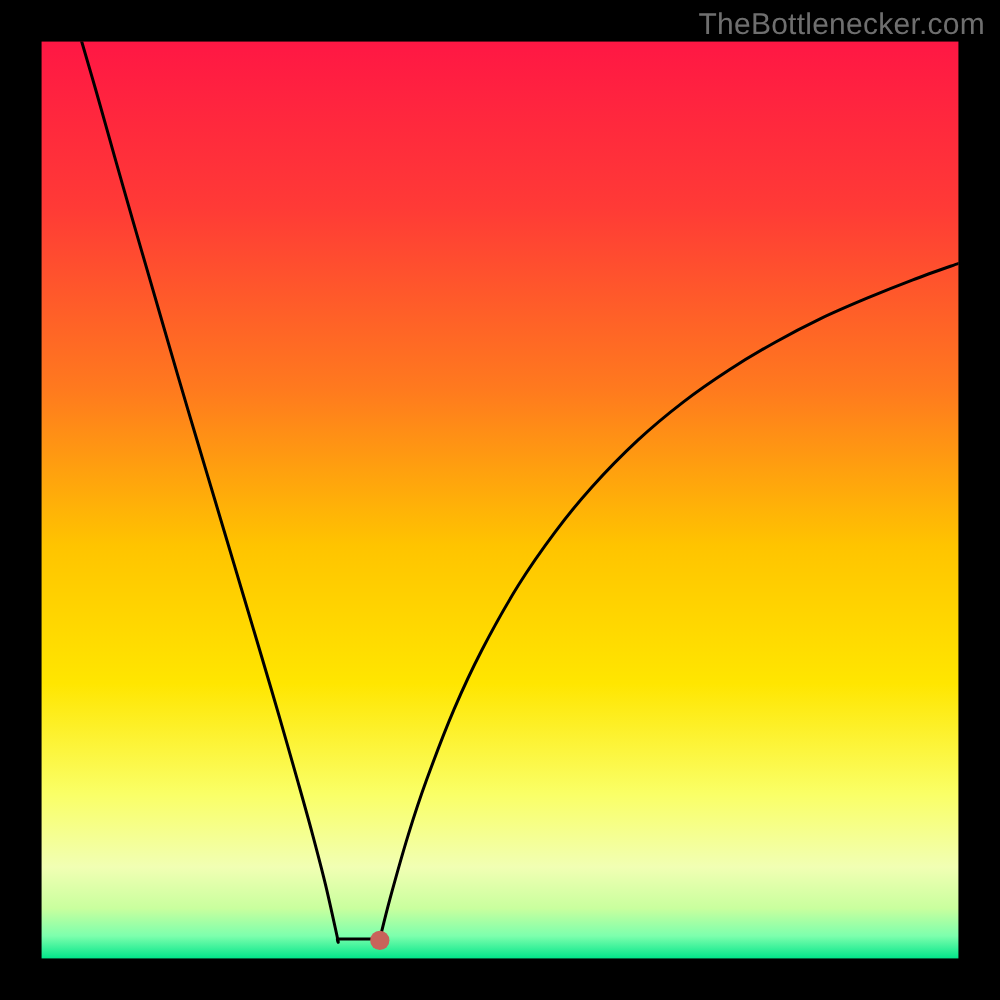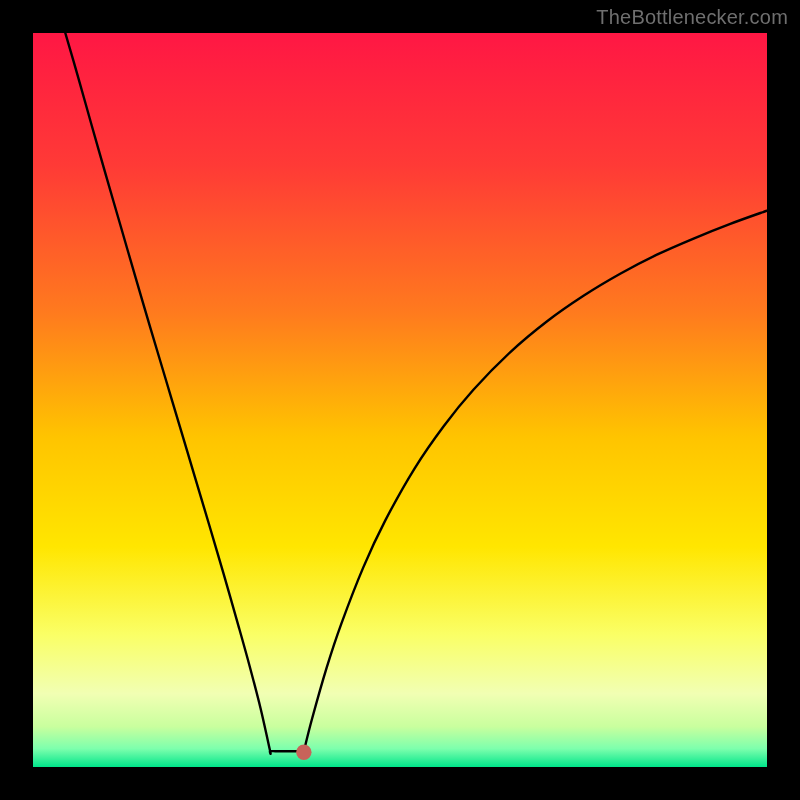--- a/index.html
+++ b/index.html
@@ -26,21 +26,21 @@
     top: 33px;
     width: 734px;
     height: 734px;
     overflow: hidden;
   }
   .attribution {
     position: absolute;
     top: 6px;
     right: 12px;
     color: #6f6f6f;
-    font-size: 20px;
+    font-size: 24px;
     letter-spacing: 0.2px;
     font-weight: 400;
   }
   svg { display: block; }
 </style>
 </head>
 <body>
 
 <div class="frame">
 

